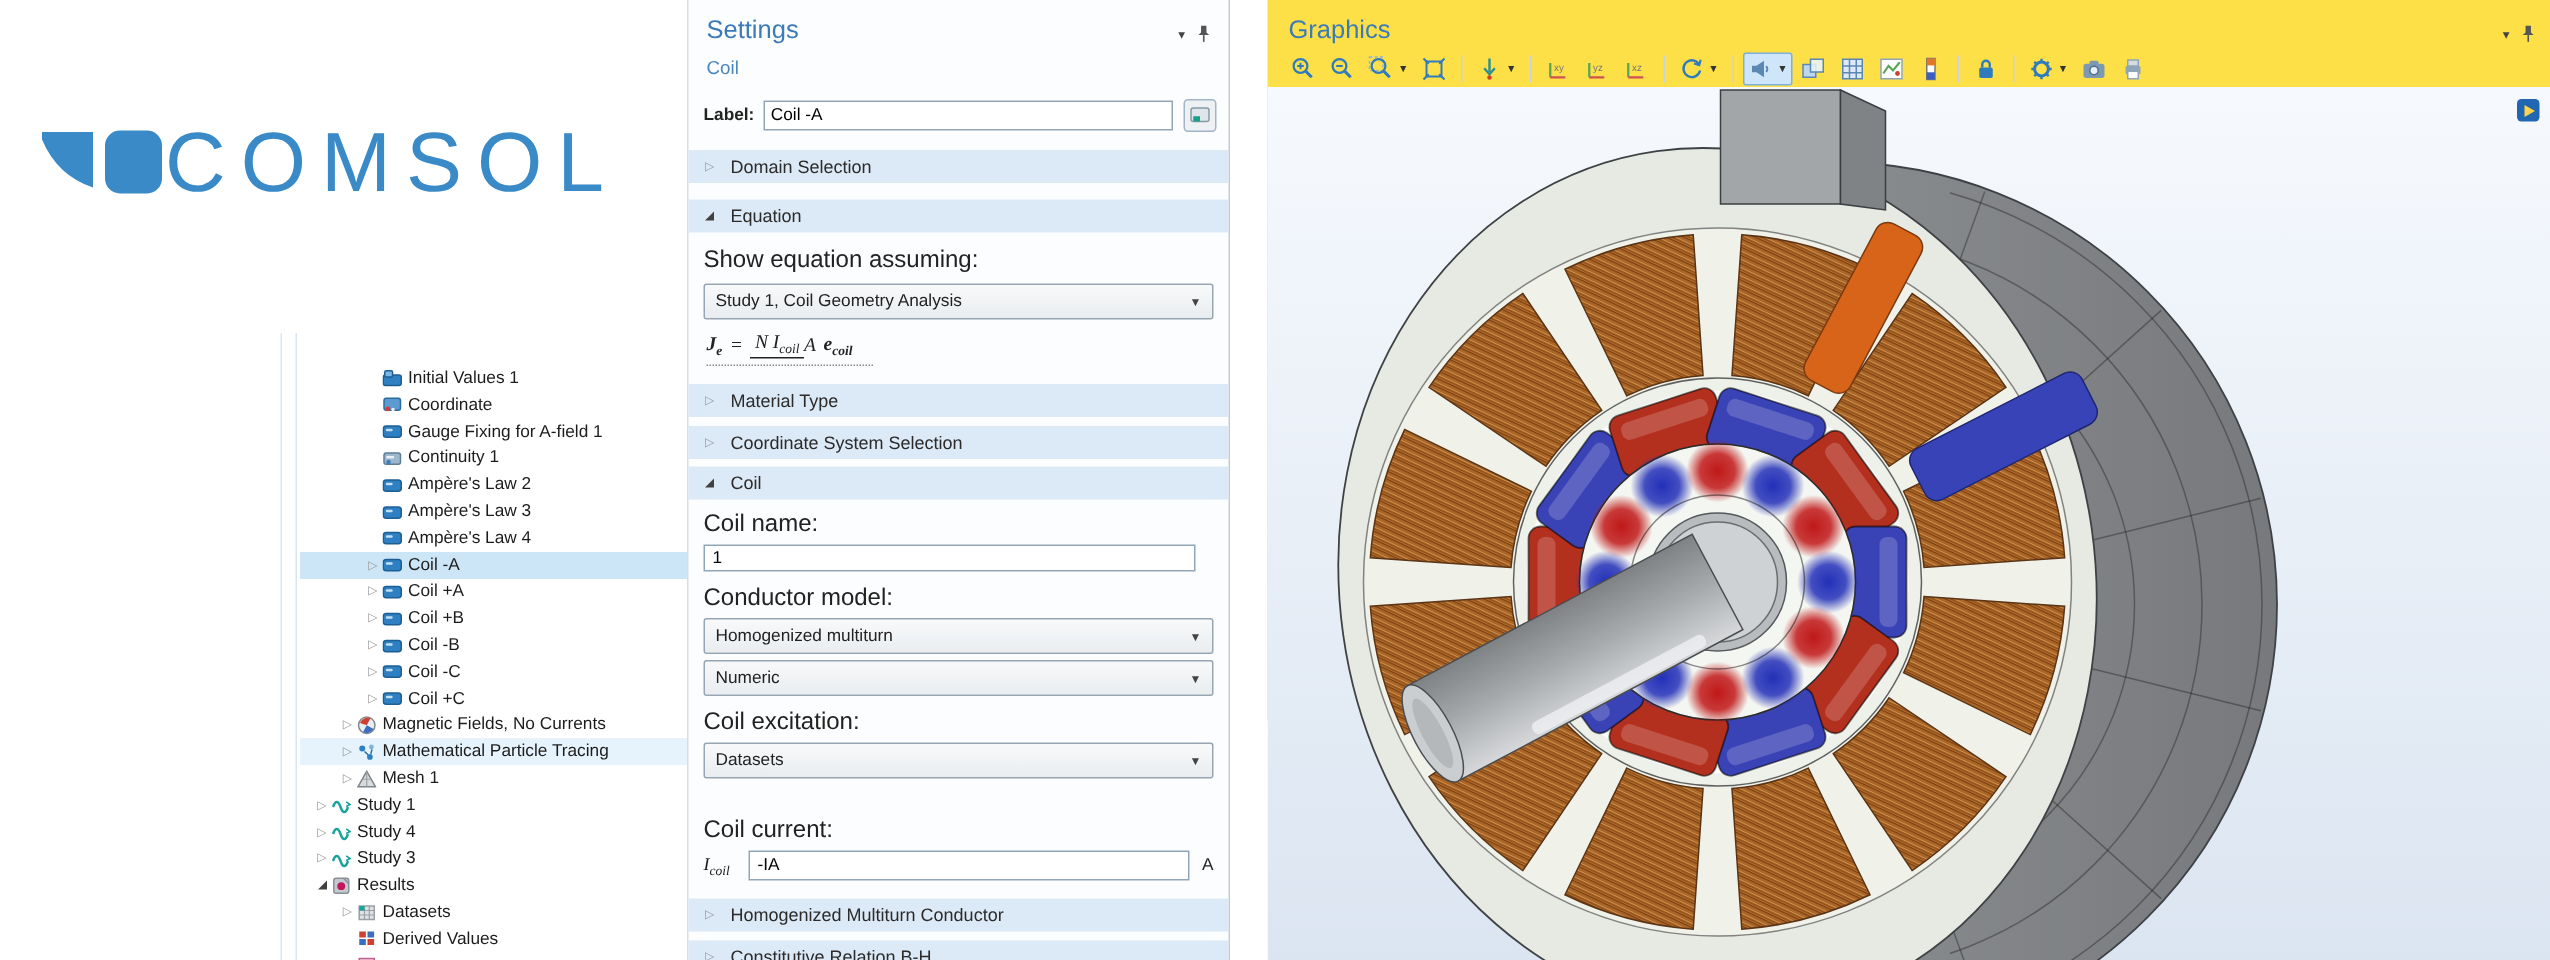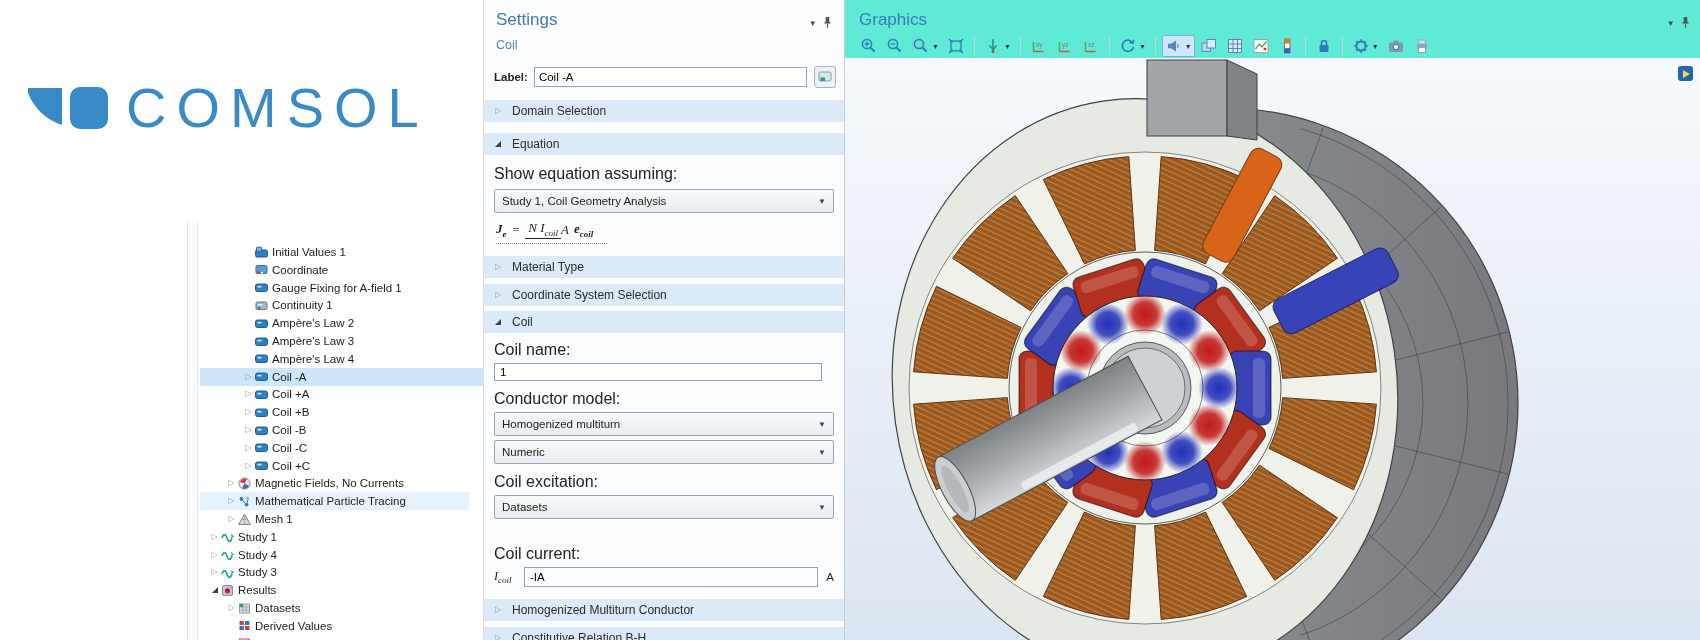--- a/index.html
+++ b/index.html
@@ -1,36 +1,36 @@
 <!DOCTYPE html>
 <html><head>
 <meta charset="utf-8">
 <style>
   html,body{margin:0;padding:0}
   body{width:1700px;height:640px;overflow:hidden;position:relative;background:#fff;
        font-family:"Liberation Sans",sans-serif;color:#1c1c1c;}
 
   
   .left-pane{position:absolute;left:0;top:0;width:483px;height:640px;background:#fff;}
-  .logo{position:absolute;left:26px;top:80px;display:flex;align-items:center;gap:16px;}
+  .logo{position:absolute;left:26px;top:80px;display:flex;align-items:center;gap:0;}
   .logo-text{font-size:56px;letter-spacing:10px;color:#3a8ac8;font-weight:400;line-height:1;}
   .guide-v{position:absolute;top:222px;bottom:0;width:1px;background:#d7e7f3;}
 
   .tree-row{position:absolute;left:200px;width:243px;height:18px;display:flex;align-items:center;
             font-size:11.5px;white-space:nowrap;cursor:default;}
   .tree-row.sel-strong{background:#cde6f7;}
   .tree-row.sel-light{background:#e6f3fc;}
   .tw-arrow{width:11px;display:inline-flex;justify-content:center;align-items:center;flex:0 0 11px;}
   .tw-arrow .col{color:#9a9a9a;font-size:8px;line-height:1;}
   .tw-arrow .exp{width:0;height:0;border-right:6px solid #404040;border-top:6px solid transparent;}
   .tw-icon{width:13px;height:13px;flex:0 0 13px;margin:0 4px 0 1px;}
   .tw-label{color:#1c1c1c;}
 
   
-  .settings{position:absolute;left:483px;top:0;width:362px;height:640px;background:#fcfdfe;
+  .settings{position:absolute;left:458px;top:0;width:362px;height:640px;background:#fcfdfe;
             border-left:1px solid #d9dde1;border-right:1px solid #c4ccd3;box-sizing:border-box;}
   .s-title{position:absolute;left:12px;top:10px;font-size:17px;color:#3c7ab8;}
   .s-sub{position:absolute;left:12px;top:38px;font-size:12.5px;color:#4b87bd;}
   .panel-controls{position:absolute;display:flex;gap:8px;align-items:center;color:#555;}
   .settings .panel-controls{top:16px;right:12px;}
   .pc-caret{font-size:9px;color:#444;}
   .label-row{position:absolute;left:10px;right:8px;top:66px;display:flex;align-items:center;}
   .label-cap{font-size:11.5px;font-weight:700;color:#222;margin-right:6px;}
   .label-input{flex:1;height:18px;border:1px solid #90a5b8;background:#fff;font-size:11.5px;
                padding:0 4px;font-family:"Liberation Sans",sans-serif;}
@@ -56,21 +56,21 @@
   .frac .num{border-bottom:1px solid #222;padding:0 3px;}
   .eq-bold{font-weight:700;}
   .cur-row{display:flex;align-items:center;margin:4px 10px 0 10px;}
   .cur-sym{font-family:"Liberation Serif",serif;font-style:italic;font-size:12px;width:30px;flex:0 0 30px;}
   .cur-sym sub{font-size:9px;}
   .cur-input{flex:1;height:18px;border:1px solid #90a5b8;background:#fff;font-size:11.5px;padding:0 5px;
              font-family:"Liberation Sans",sans-serif;}
   .cur-unit{width:16px;text-align:right;font-size:11.5px;color:#222;}
 
   
-  .graphics{position:absolute;left:845px;top:0;width:855px;height:480px;background:#5eead4;}
+  .graphics{position:absolute;left:845px;top:0;width:855px;height:480px;background:#fde047;}
   .g-title{position:absolute;left:14px;top:10px;font-size:17px;color:#3c7ab8;}
   .graphics .panel-controls{top:16px;right:10px;}
   .g-toolbar{position:absolute;left:12px;top:34px;height:24px;display:flex;align-items:center;gap:2px;}
   .tb-btn{height:22px;display:flex;align-items:center;border:1px solid transparent;border-radius:2px;
           padding:0 2px;background:transparent;}
   .tb-btn.active{background:#cfe6fa;border-color:#7db0dd;}
   .tb-caret{font-size:7px;color:#333;margin-left:2px;}
   .tb-div{width:1px;height:18px;background:#c7d3de;margin:0 4px;}
   .g-canvas{position:absolute;left:0;top:58px;width:855px;height:582px;}
   .g-mini{position:absolute;right:7px;top:66px;width:15px;height:15px;border-radius:3px;

